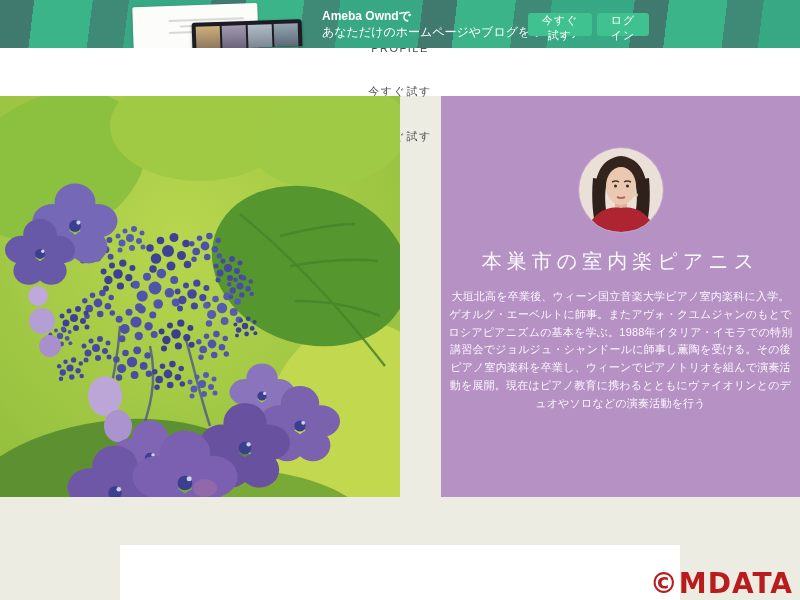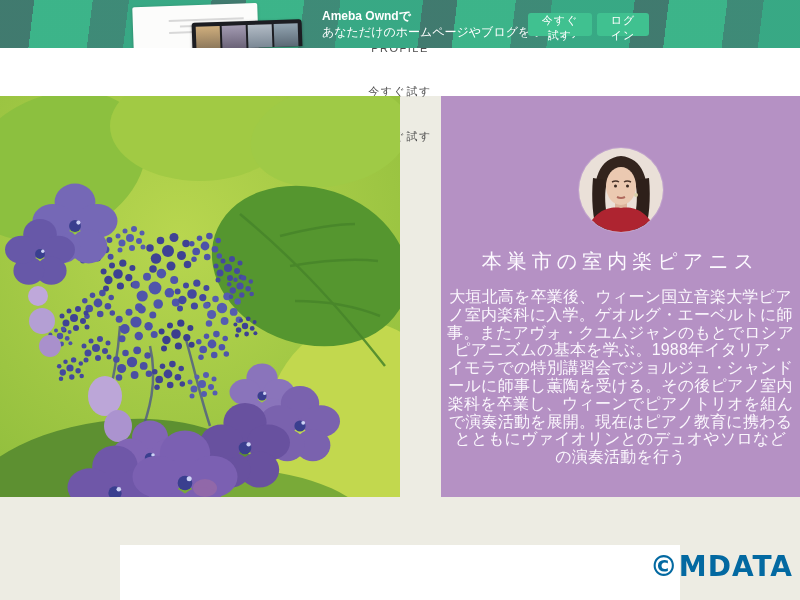--- a/index.html
+++ b/index.html
@@ -46,30 +46,30 @@
   
   .hero { height:401px; display:flex;gap:41px; }
   .hero-photo { width:400px; height:401px; flex:none; }
   .hero-photo svg { display:block; width:400px; height:401px; }
   .hero-profile { flex:1; background:#b591c4; text-align:center; padding-top:52px; }
   .avatar { width:84px; height:84px; border-radius:50%; overflow:hidden; margin:0 auto;
     box-shadow:0 0 0 1px rgba(255,255,255,.15); }
   .hero-title { margin-top:15px; color:#fdfaff;
     font-family:"Liberation Serif","DejaVu Serif",serif; font-weight:400;
     font-size:20px; line-height:28px; letter-spacing:5px; }
-  .hero-bio { width:348px; margin:13px auto 0; color:#fbf7fd; font-size:16px;
+  .hero-bio { width:348px; margin:13px auto 0; color:#fbf7fd; font-size:11px;
     line-height:17.8px; letter-spacing:.2px; text-align:center; }
 
   
   .below { height:113px; background:#edece3; position:relative; }
   .content-card { position:absolute; left:120px; top:48px; width:560px; height:65px;
     background:#ffffff; }
 
-  .watermark { position:absolute; right:7px; bottom:17px; font-size:28px; font-weight:bold;
-    color:#0369a1; font-family:"DejaVu Sans","Liberation Sans",sans-serif; letter-spacing:1px; }
+  .watermark { position:absolute; right:7px; bottom:0px; font-size:28px; font-weight:bold;
+    color:#b91c1c; font-family:"DejaVu Sans","Liberation Sans",sans-serif; letter-spacing:1px; }
 </style>
 </head>
 <body>
 
 <div class="page">
 
   <header class="ownd-banner">
     <div class="thumb-browser">
         <i></i>
         <i></i>

